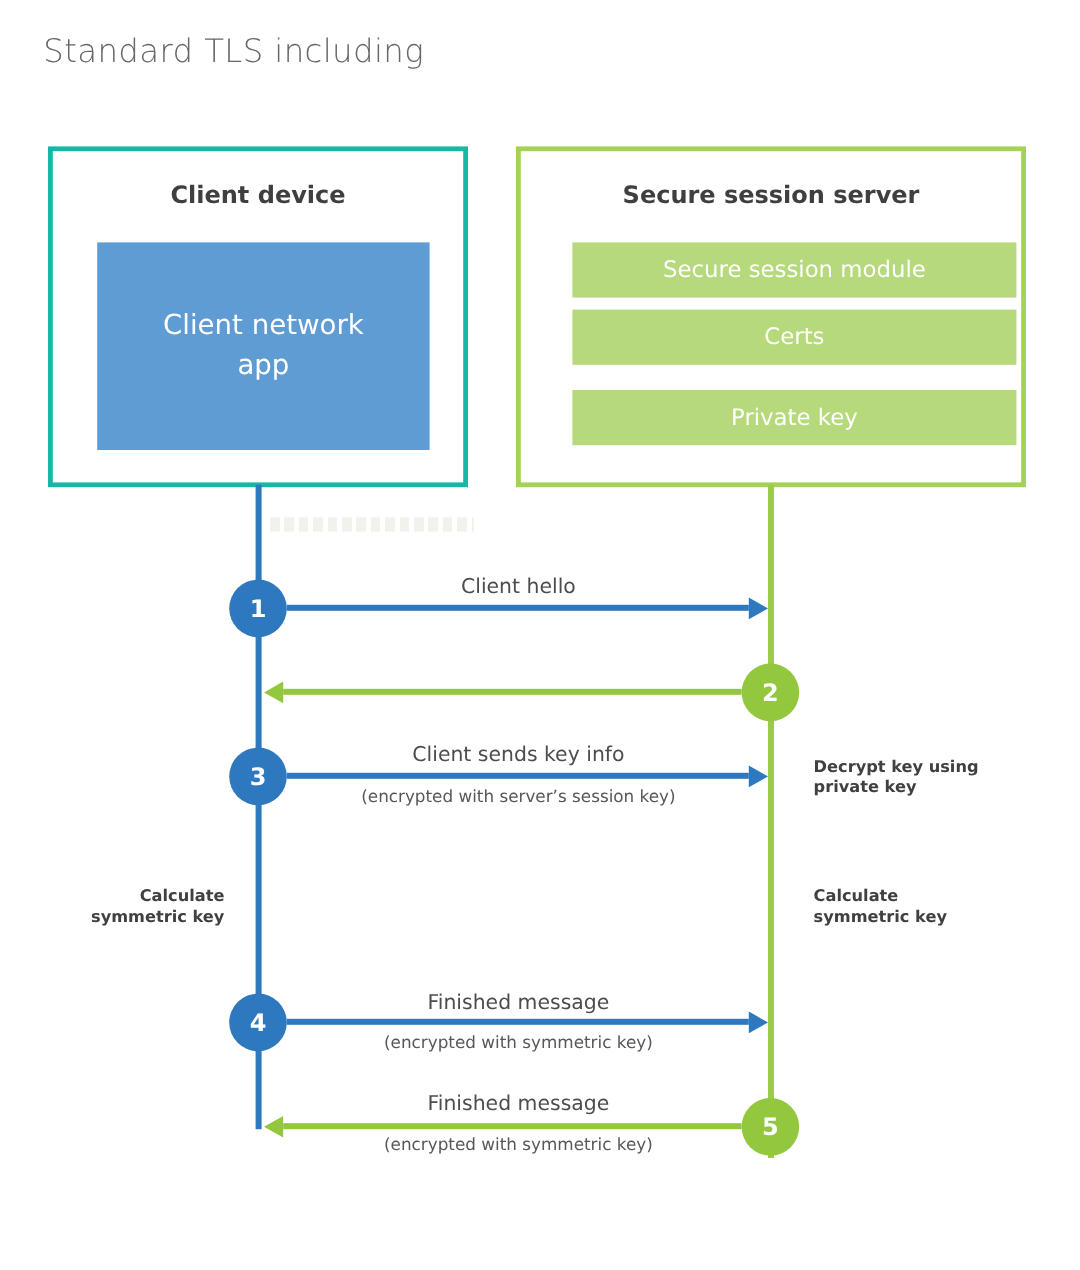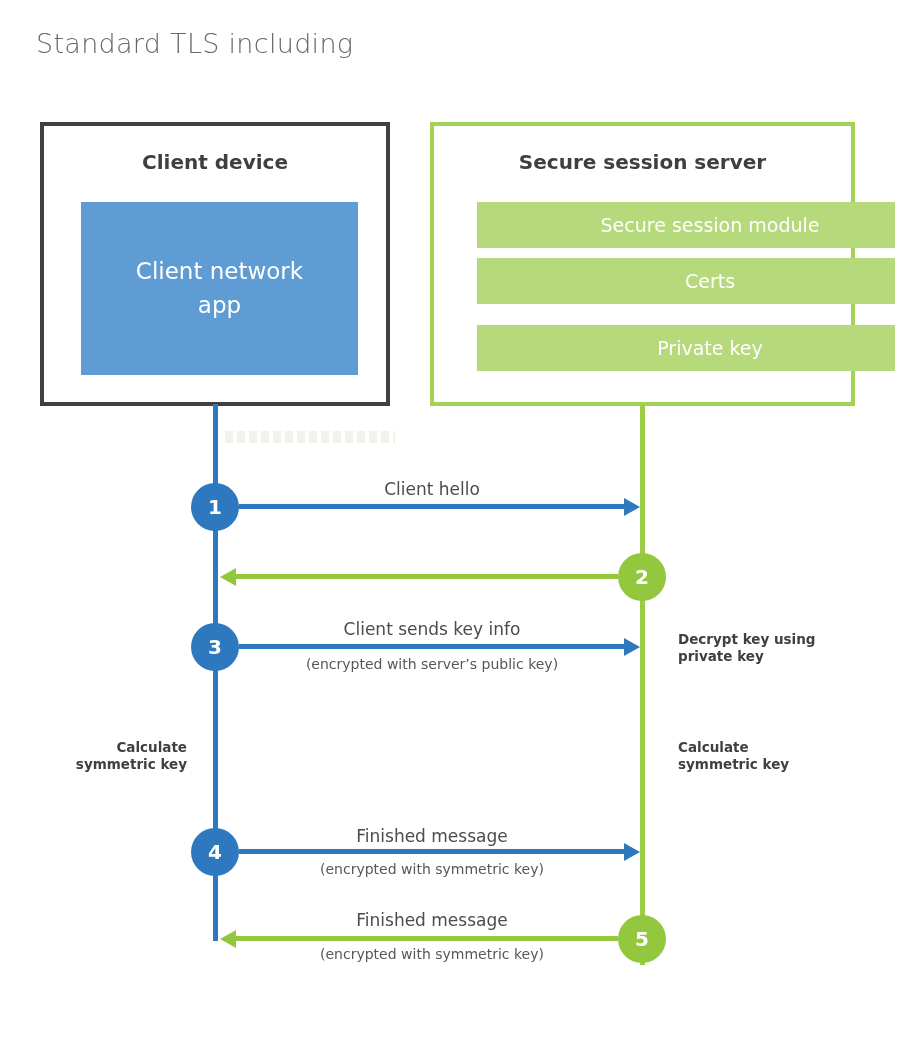--- a/index.html
+++ b/index.html
@@ -6,35 +6,35 @@
   .page{
     position:relative;width:900px;height:1058px;background:#ffffff;overflow:hidden;
     font-family:"DejaVu Sans","Liberation Sans",sans-serif;
   }
   .page-title{
     position:absolute;left:36px;top:28px;margin:0;
     font-size:27px;font-weight:300;letter-spacing:.3px;color:#66676a;
   }
   
   .box{position:absolute;top:122px;height:284px;background:#fff;box-sizing:border-box;}
-  .box-client{left:40px;width:350px;border:4px solid #404040;}
+  .box-client{left:40px;width:350px;border:4px solid #14b8a6;}
   .box-server{left:430px;width:425px;border:4px solid #a3d257;}
   .box-title{
     position:absolute;left:0;right:0;top:24px;text-align:center;
     font-size:20px;font-weight:bold;color:#3e3f41;
   }
   .app-box{
     position:absolute;left:37px;top:76px;width:277px;height:173px;background:#5f9cd4;
     display:flex;align-items:center;justify-content:center;text-align:center;
     color:#fff;font-size:23px;line-height:1.45;white-space:pre-line;
   }
   .module-bar{
     position:absolute;left:43px;width:370px;height:46px;background:#b6d97c;
     display:flex;align-items:center;justify-content:center;
-    color:#fff;font-size:19px;padding-left:48px;
+    color:#fff;font-size:19px;
   }
   .bar-0{top:76px;}.bar-1{top:132px;}.bar-2{top:199px;}
   
   .lifeline{position:absolute;width:5px;}
   .lifeline-client{left:213px;top:404px;height:537px;background:#2e78bd;}
   .lifeline-server{left:640px;top:404px;height:561px;background:#9ccb45;}
   .ghost-dashes{
     position:absolute;left:225px;top:431px;width:170px;height:12px;
     background:repeating-linear-gradient(90deg,#f1f2ec 0 8px,transparent 8px 12px);
   }
@@ -99,21 +99,21 @@
   <div class="circle circle-blue" style="left:191px;top:483px">1</div>
 
   <div class="arrow-bar bar-green" style="left:236px;top:574px;width:382px"></div>
   <div class="arrow-head head-left-green" style="left:220px;top:568px"></div>
   <div class="circle circle-green" style="left:618px;top:553px">2</div>
 
   <div class="msg-label" style="top:619px">Client sends key info</div>
   <div class="arrow-bar bar-blue" style="left:239px;top:644px;width:385px"></div>
   <div class="arrow-head head-right-blue" style="left:624px;top:638px"></div>
   <div class="circle circle-blue" style="left:191px;top:623px">3</div>
-  <div class="msg-sub" style="top:656px">(encrypted with server’s public key)</div>
+  <div class="msg-sub" style="top:656px">(encrypted with server’s session key)</div>
 
   <div class="note note-right" style="top:631px">Decrypt key using
 private key</div>
   <div class="note note-left" style="top:739px">Calculate
 symmetric key</div>
   <div class="note note-right" style="top:739px">Calculate
 symmetric key</div>
 
   <div class="msg-label" style="top:826px">Finished message</div>
   <div class="arrow-bar bar-blue" style="left:239px;top:849px;width:385px"></div>

